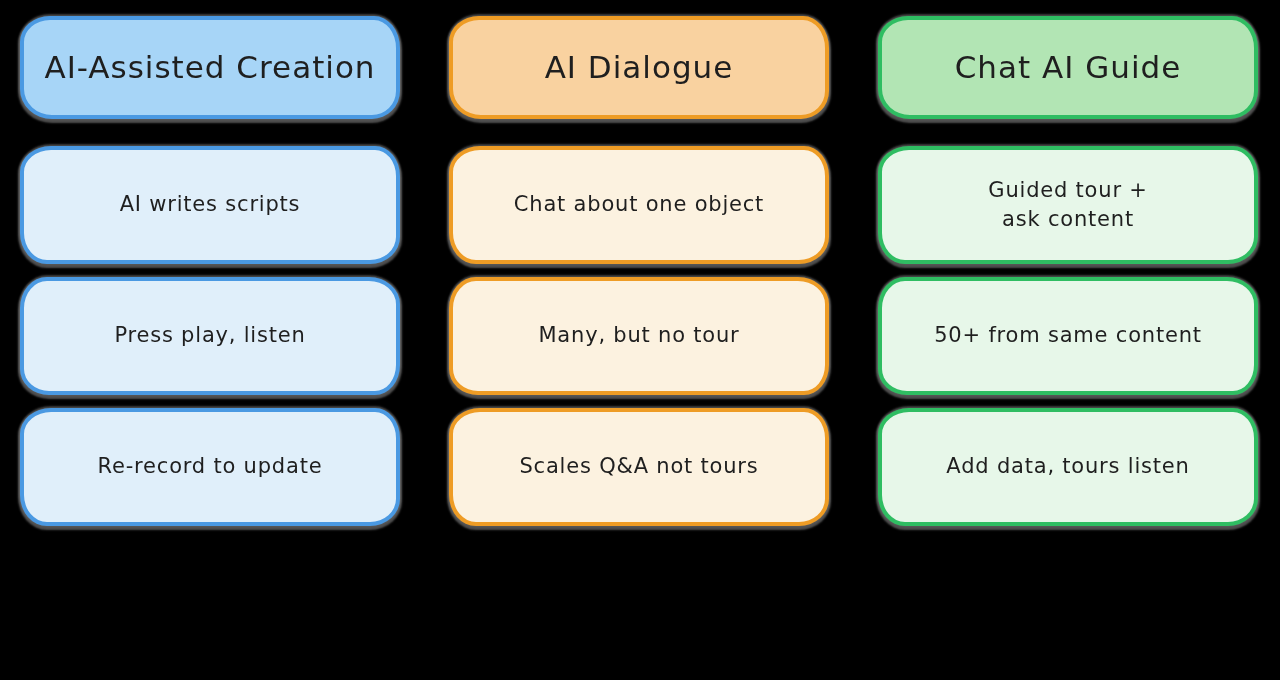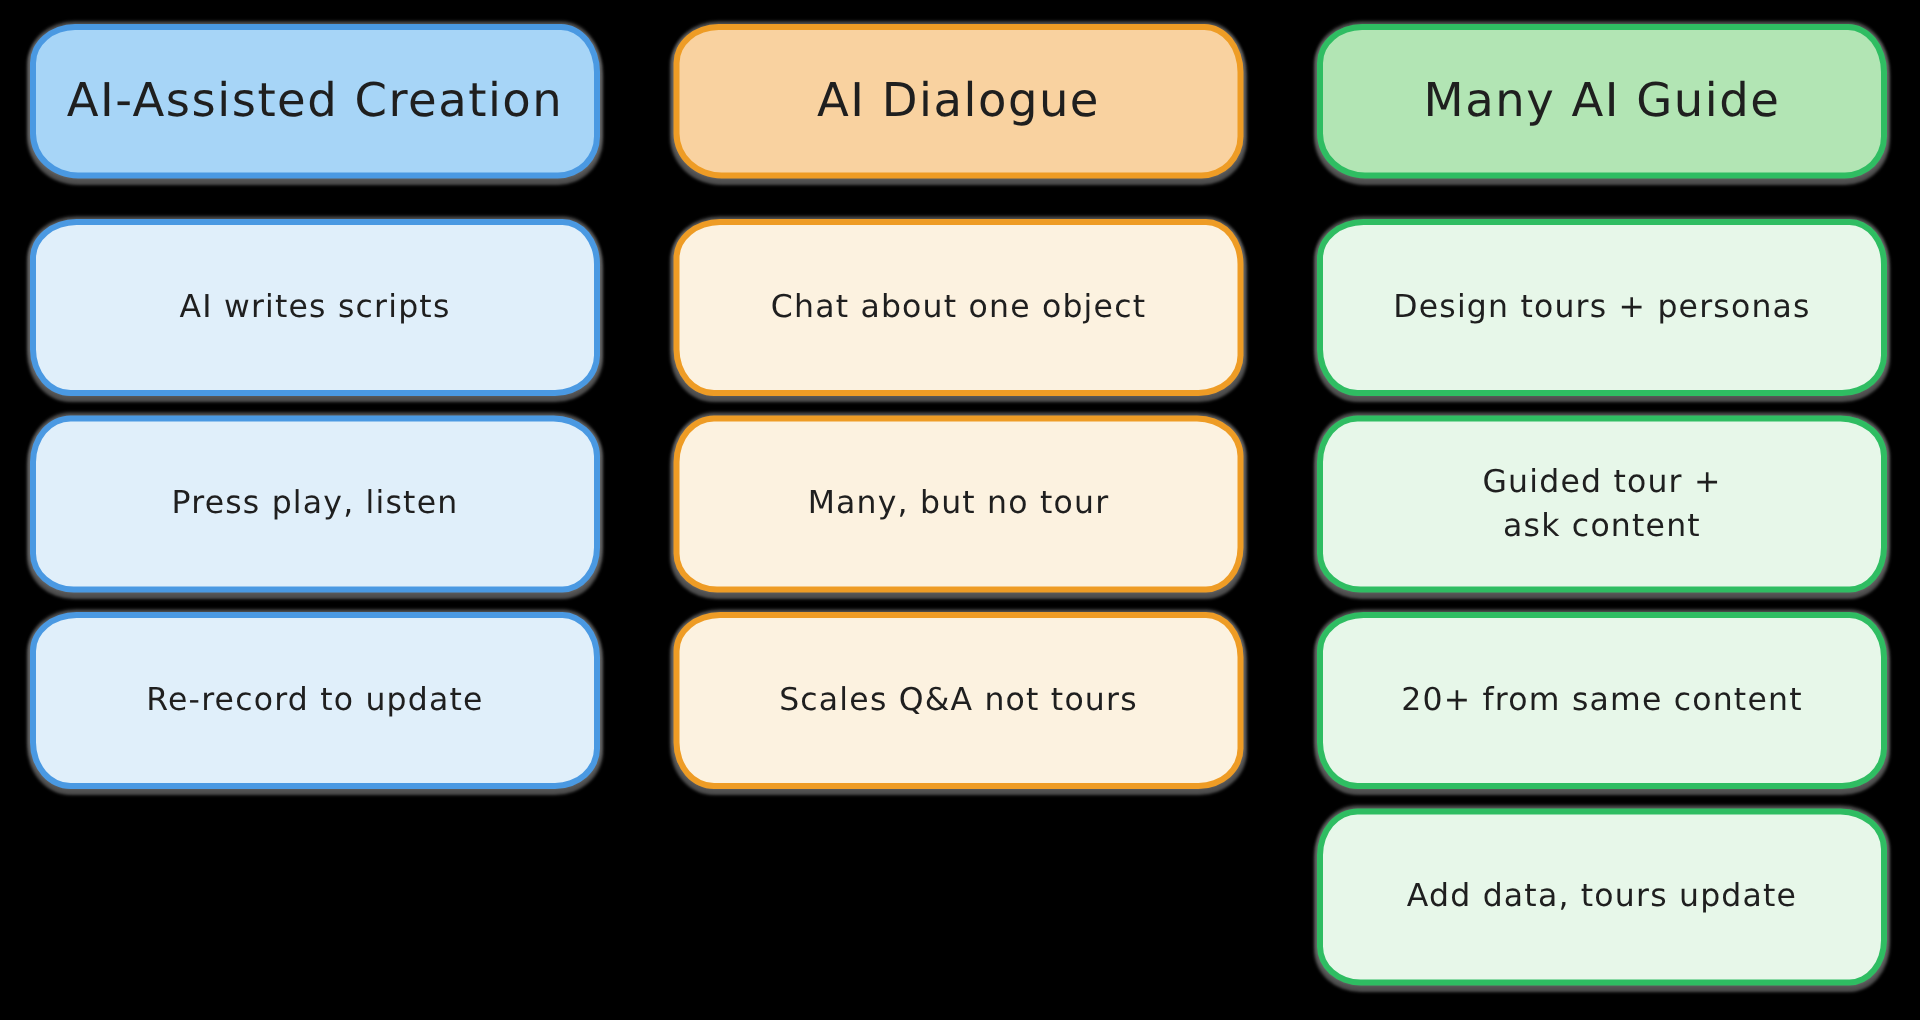--- a/index.html
+++ b/index.html
@@ -90,30 +90,27 @@
     <div class="card cell">
       <span>Many, but no tour</span>
     </div>
     <div class="card cell">
       <span>Scales Q&amp;A not tours</span>
     </div>
   </section>
 
   <section class="col" style="--fill: #b2e5b4; --border: #2fbd62; --cell: #e7f7e9;">
     <header class="card head">
-      <span>Many AI Guide</span>
+      <span>Chat AI Guide</span>
     </header>
-    <div class="card cell">
-      <span>Design tours + personas</span>
-    </div>
     <div class="card cell">
       <span>Guided tour +
 ask content</span>
     </div>
     <div class="card cell">
-      <span>20+ from same content</span>
+      <span>50+ from same content</span>
     </div>
     <div class="card cell">
-      <span>Add data, tours update</span>
+      <span>Add data, tours listen</span>
     </div>
   </section>
 
 </div>
 
 </body></html>

